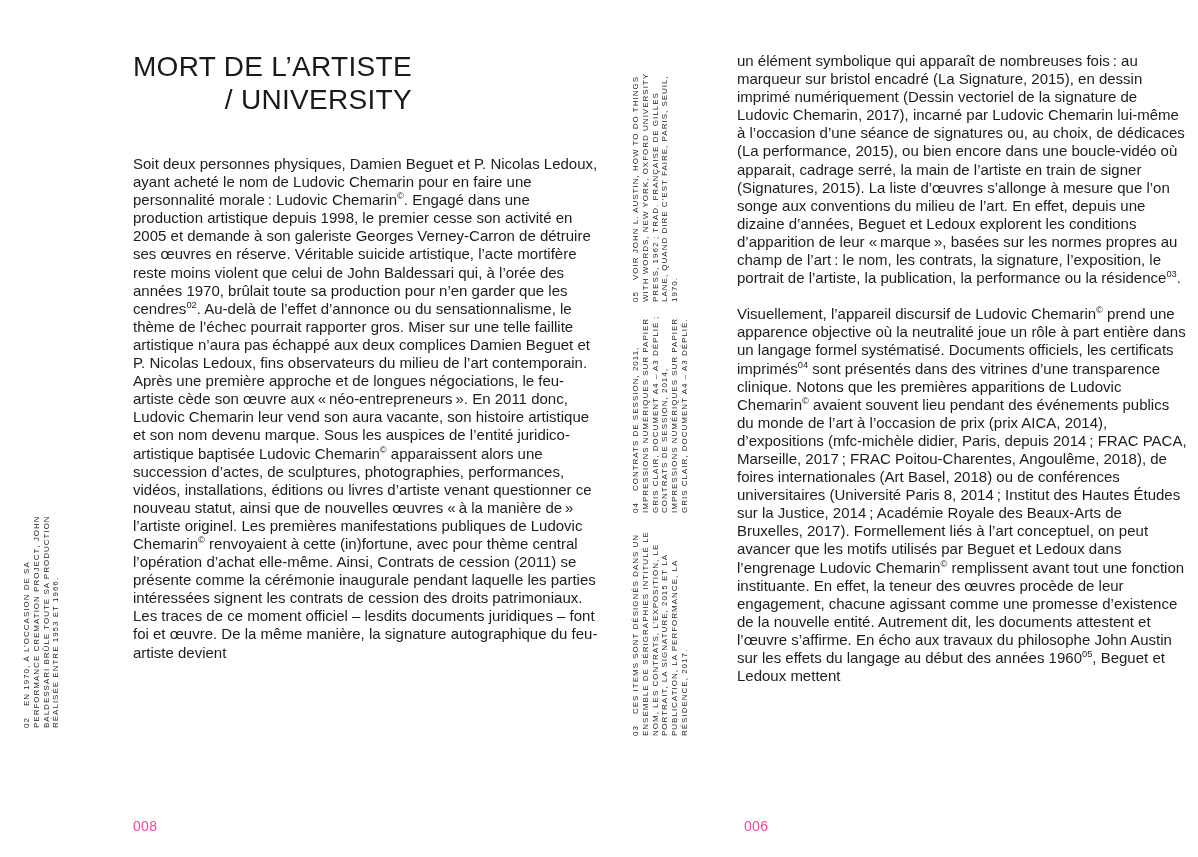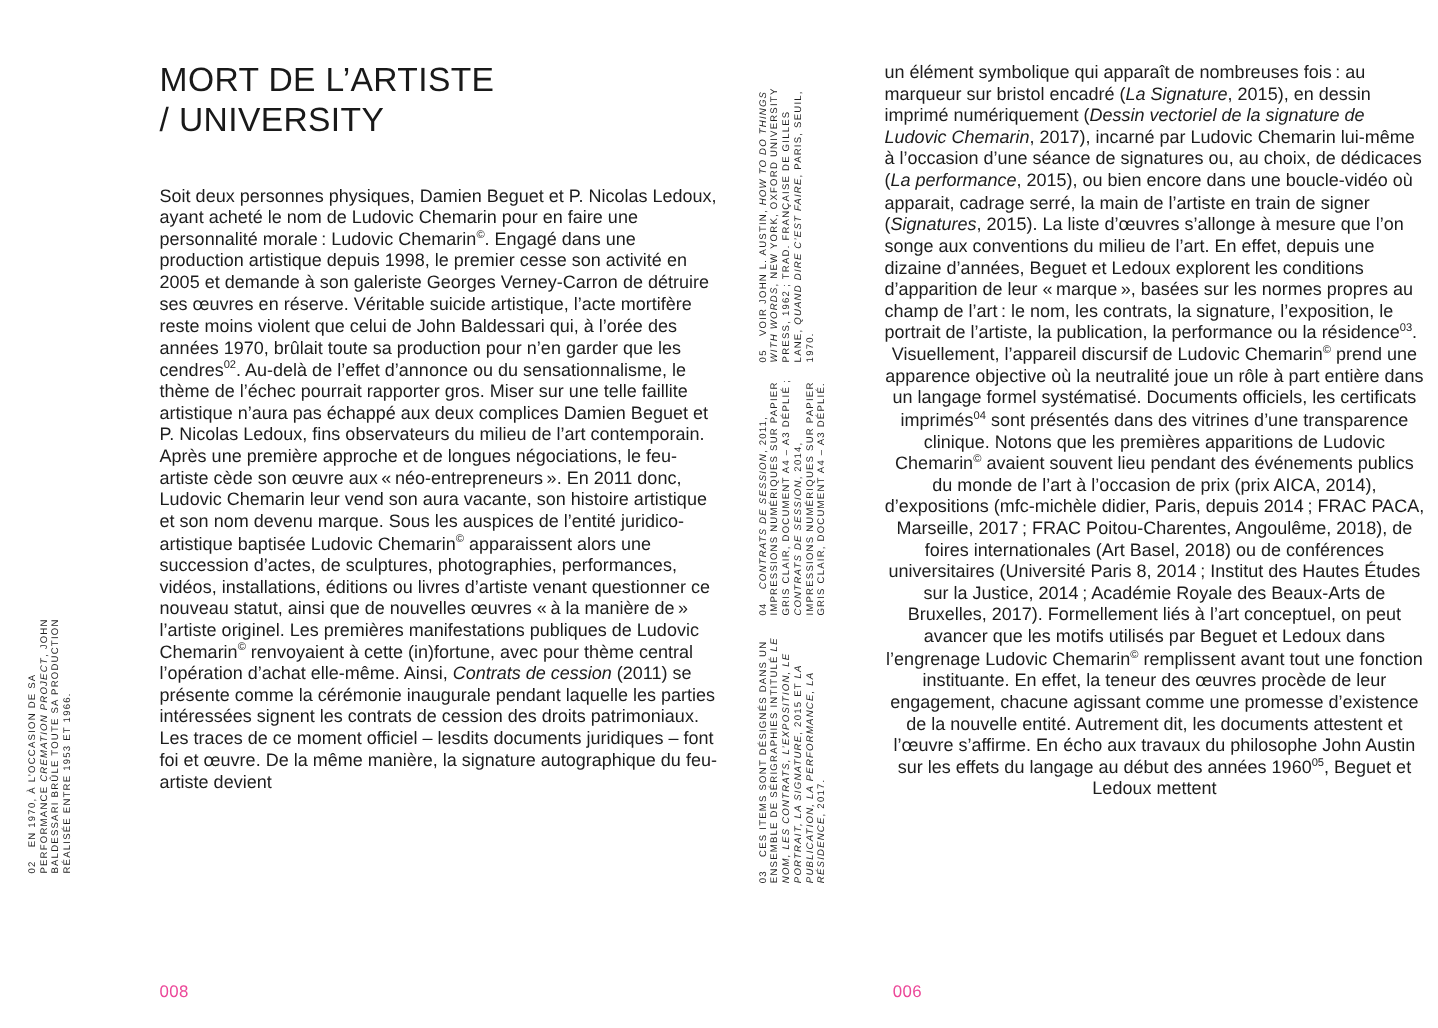--- a/index.html
+++ b/index.html
@@ -5,30 +5,30 @@
 <style>
   html,body{margin:0;padding:0;background:#ffffff;}
   .spread{
     position:relative;width:1198px;height:857px;background:#ffffff;overflow:hidden;
     font-family:"Liberation Sans",sans-serif;color:#1d1d1d;
     -webkit-font-smoothing:antialiased;
   }
   .page{position:absolute;inset:0;}
   .title{
     position:absolute;left:133px;top:50px;margin:0;
-    font-size:28px;font-weight:400;line-height:33px;letter-spacing:.3px;color:#191919;
+    font-size:28px;font-weight:400;line-height:33px;letter-spacing:.3px;color:#191919;text-align:right;
   }
   .title span{display:block;}
   .body{font-size:15px;line-height:18.1px;letter-spacing:0;}
   .body p{margin:0;}
-  .body p + p{text-align:center;}
+  .body p + p{margin-top:18px;}
   .body-left{position:absolute;left:133px;top:155px;width:470px;}
   .body-right{position:absolute;left:737px;top:52px;width:450px;}
   sup{font-size:62%;line-height:0;}
-  .it{font-style:italic;}
+  .it{}
   .fnum{padding-inline-end:11px;}
   .vfn{
     position:absolute;writing-mode:vertical-rl;transform:rotate(180deg);
     font-size:8px;line-height:9.8px;letter-spacing:1px;color:#1f1f1f;
   }
   .fn02{left:22px;top:488px;height:240px;}
   .fn05{left:631px;top:62px;height:240px;}
   .fn04{left:631px;top:300px;height:213px;}
   .fn03{left:631px;top:518px;height:218px;}
   .pagenum{position:absolute;top:818px;font-size:14px;letter-spacing:.3px;color:#ec4899;}

